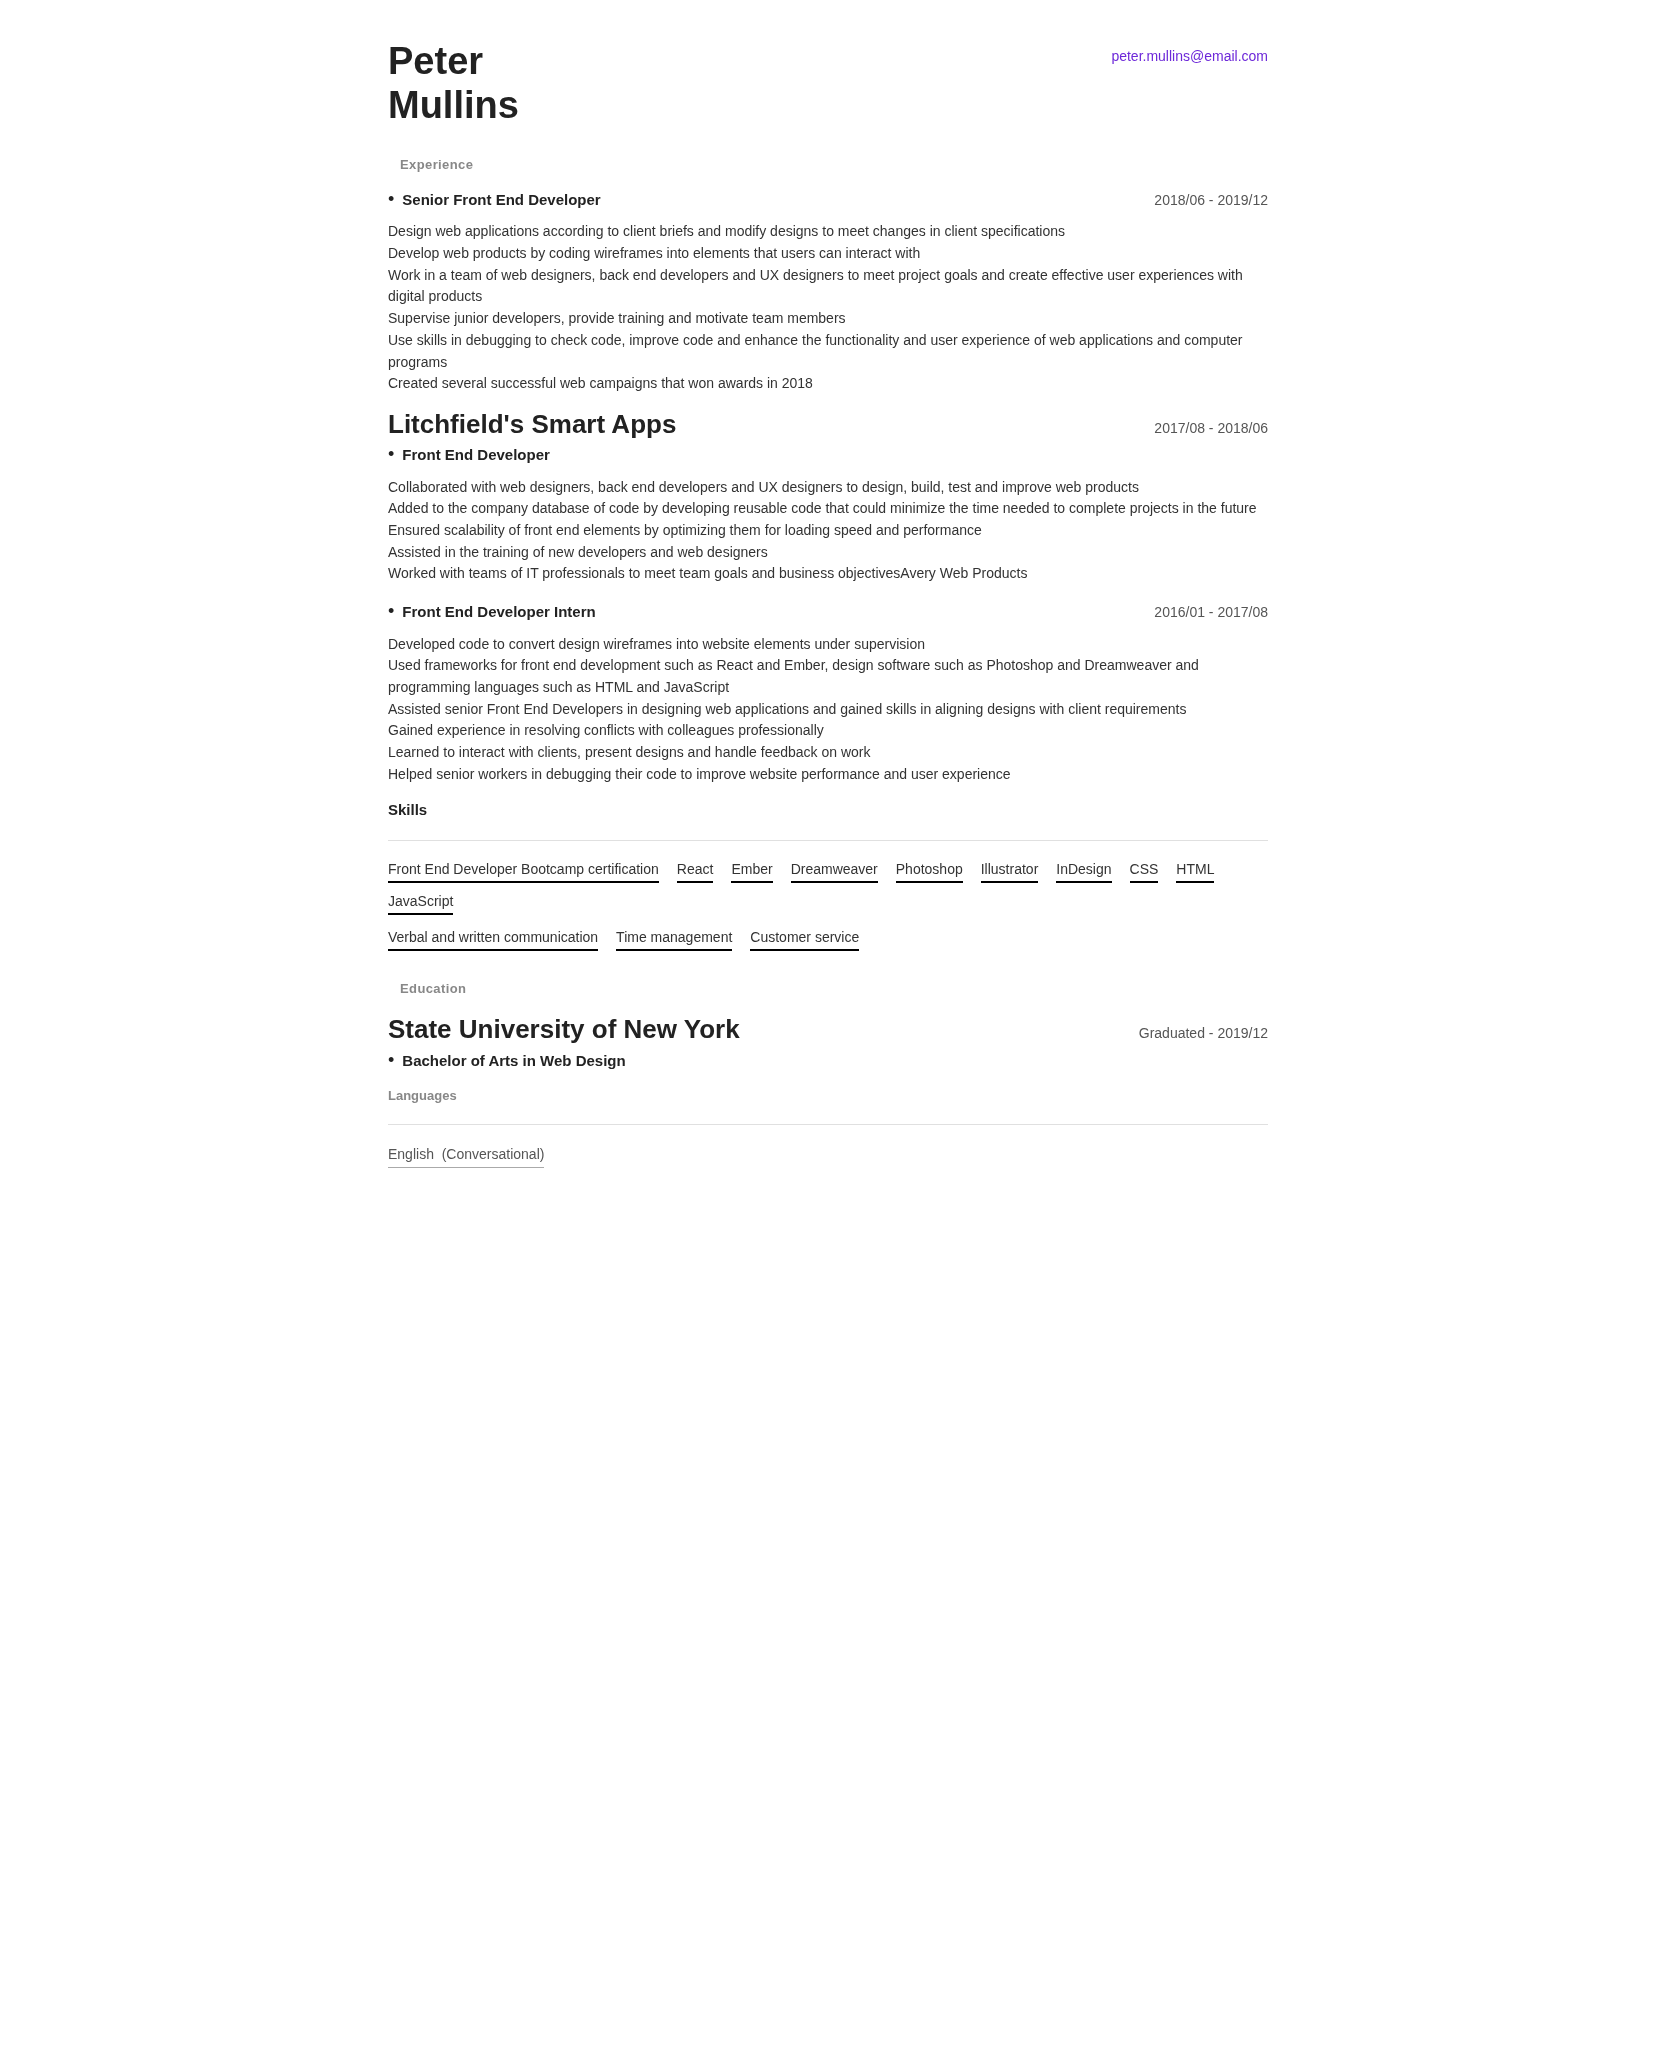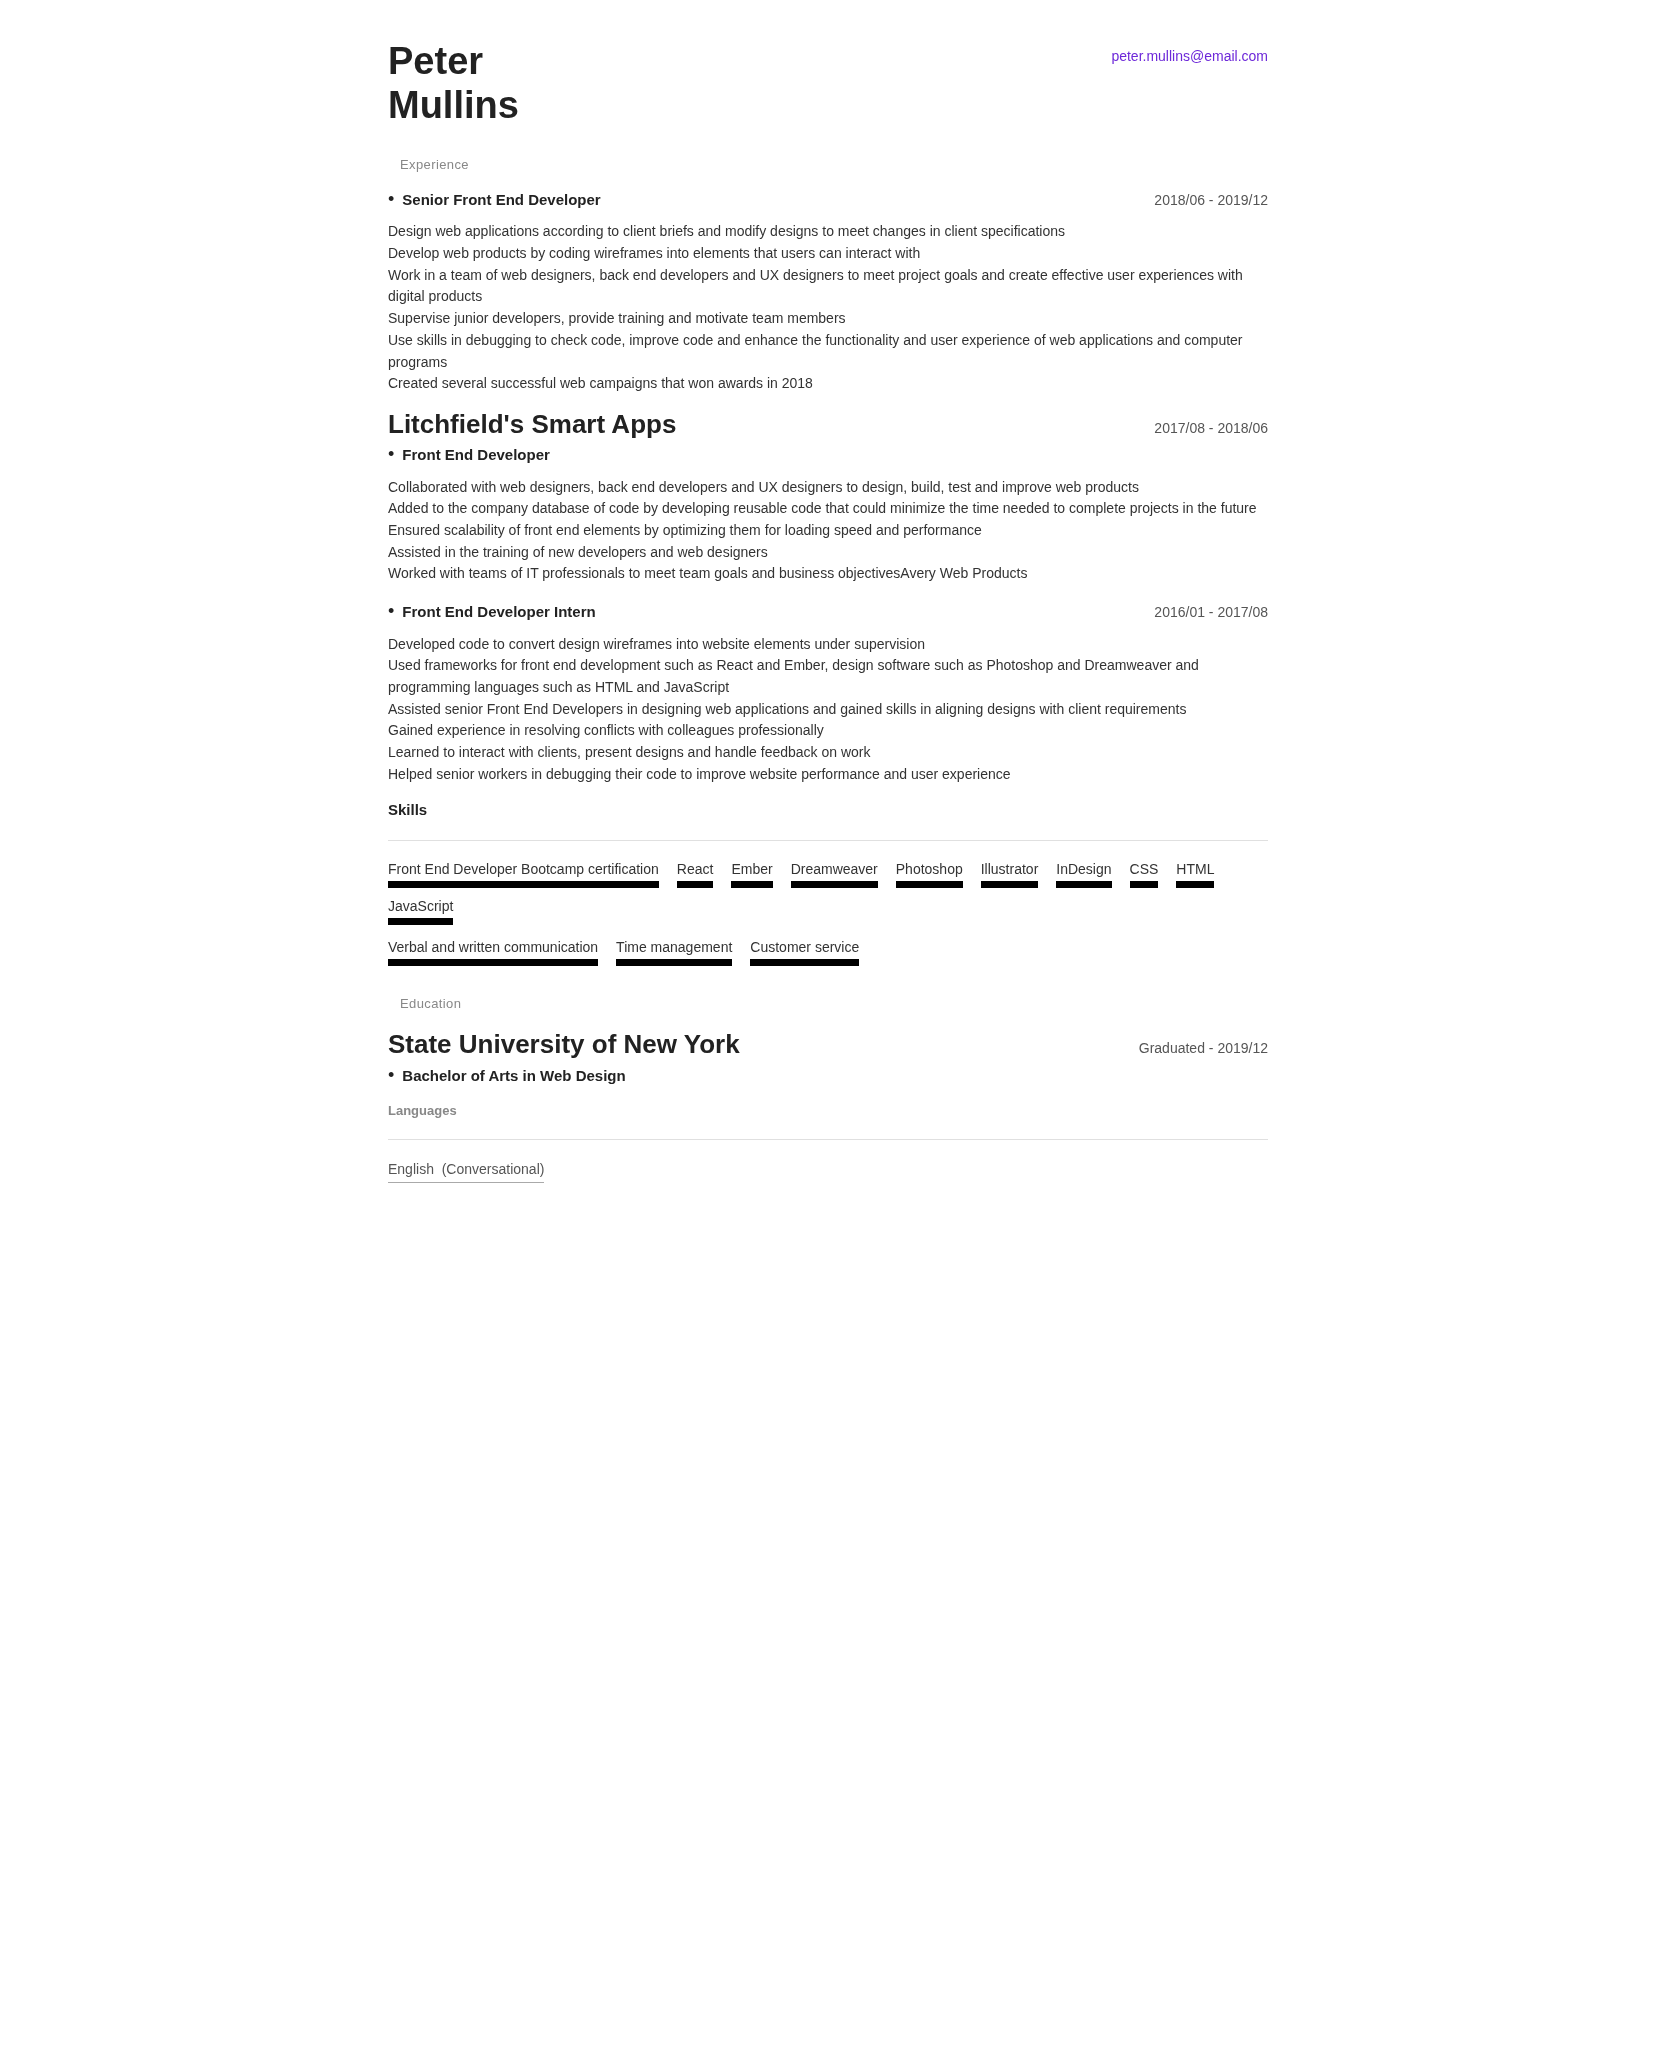--- a/index.html
+++ b/index.html
@@ -27,21 +27,21 @@
       font-weight: 900;
       line-height: 1.15;
     }
     .header-email {
       font-size: 14px;
       color: #6d28d9;
       padding-top: 6px;
     }
     .section-label {
       font-size: 13px;
-      font-weight: 400;
+      font-weight: 700;
       color: #888;
       letter-spacing: 0.03em;
       margin-bottom: 12px;
       margin-top: 4px;
       padding-left: 12px;
     }
     .company-header {
       display: flex;
       justify-content: space-between;
       align-items: baseline;
@@ -100,21 +100,21 @@
     }
     .skills-row {
       display: flex;
       flex-wrap: wrap;
       gap: 0 0;
       margin-bottom: 4px;
     }
     .skill-tag {
       font-size: 14px;
       color: #333;
-      border-bottom: 7px solid #000000;
+      border-bottom: 2px solid #000000;
       margin-right: 18px;
       margin-bottom: 8px;
       padding-bottom: 1px;
       display: inline-block;
     }
     .education-section {
       margin-top: 16px;
     }
     .languages-label {
       font-size: 13px;

